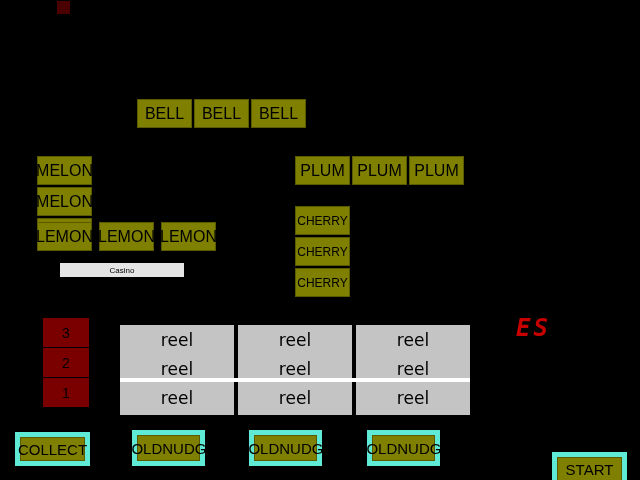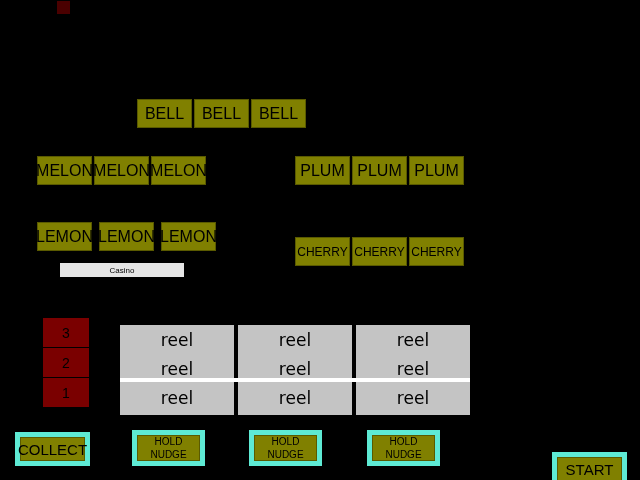--- a/index.html
+++ b/index.html
@@ -50,60 +50,60 @@
   }
 
   .btn {
     position: absolute; background: #808000; border: 5px solid #5eead4;
     box-shadow: inset 0 0 0 1px #5a5a00;
     color: #000; font-family: "Liberation Sans", sans-serif;
     display: flex; align-items: center; justify-content: center;
     padding: 0; cursor: pointer;
   }
   .btn.single { font-size: 15px; }
-  .btn.hold { flex-direction: column; font-size: 10px; line-height: 13px; }
+  .btn.hold { flex-direction: row; font-size: 15px; line-height: 13px; }
   #collect { left: 15px;  top: 432px; width: 75px; height: 34px; }
   #hold1   { left: 132px; top: 430px; width: 73px; height: 36px; }
   #hold2   { left: 249px; top: 430px; width: 73px; height: 36px; }
   #hold3   { left: 367px; top: 430px; width: 73px; height: 36px; }
   #cancel  { left: 459px; top: 432px; width: 73px; height: 34px; }
   #start   { left: 552px; top: 452px; width: 75px; height: 34px; }
 </style>
 </head>
 <body>
 
 <div class="screen">
 
   <div class="corner-dot"></div>
 
   <div class="sym-row" style="left:137px; top:99px;">
     <div class="sym">BELL</div>
     <div class="sym">BELL</div>
     <div class="sym">BELL</div>
   </div>
 
-  <div class="sym-row" style="left:37px; top:156px;">
+  <div class="sym-row" style="left:37px; top:156px;flex-direction:column;">
     <div class="sym">MELON</div>
     <div class="sym">MELON</div>
     <div class="sym">MELON</div>
   </div>
 
   <div class="sym-row" style="left:295px; top:156px;justify-content:flex-end;">
     <div class="sym">PLUM</div>
     <div class="sym">PLUM</div>
     <div class="sym">PLUM</div>
   </div>
 
   <div class="sym-row" style="left:37px; top:222px;gap:7px;">
     <div class="sym">LEMON</div>
     <div class="sym">LEMON</div>
     <div class="sym">LEMON</div>
   </div>
 
-  <div class="sym-row" style="left:295px; top:237px;">
+  <div class="sym-row" style="left:295px; top:206px;flex-direction:column;">
     <div class="sym small">CHERRY</div>
     <div class="sym small">CHERRY</div>
     <div class="sym small">CHERRY</div>
   </div>
 
   <div class="casino-bar">
     <span>Casino</span>
   </div>
 
   <div class="winline-box">
@@ -123,20 +123,21 @@
     <div class="reel-cell">reel</div>
   </div>
   <div class="reel" style="left:356px;">
     <div class="reel-cell">reel</div>
     <div class="reel-cell">reel</div>
     <div class="reel-cell">reel</div>
   </div>
 
   <div class="payline"></div>
 
+  <div class="seg-display">ES</div>
 
   <button class="btn single" id="collect">COLLECT</button>
 
   <button class="btn hold" id="hold1">
     <span>HOLD</span>
     <span>NUDGE</span>
   </button>
 
   <button class="btn hold" id="hold2">
     <span>HOLD</span>

